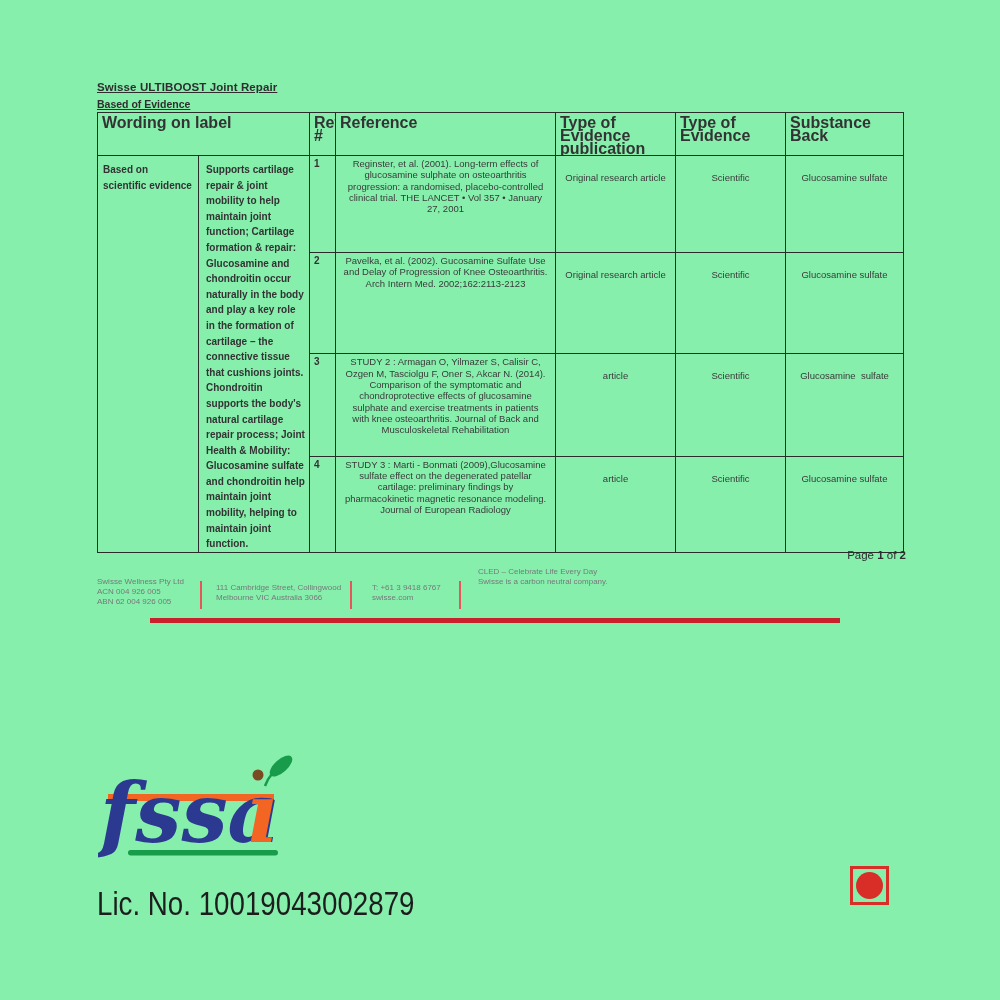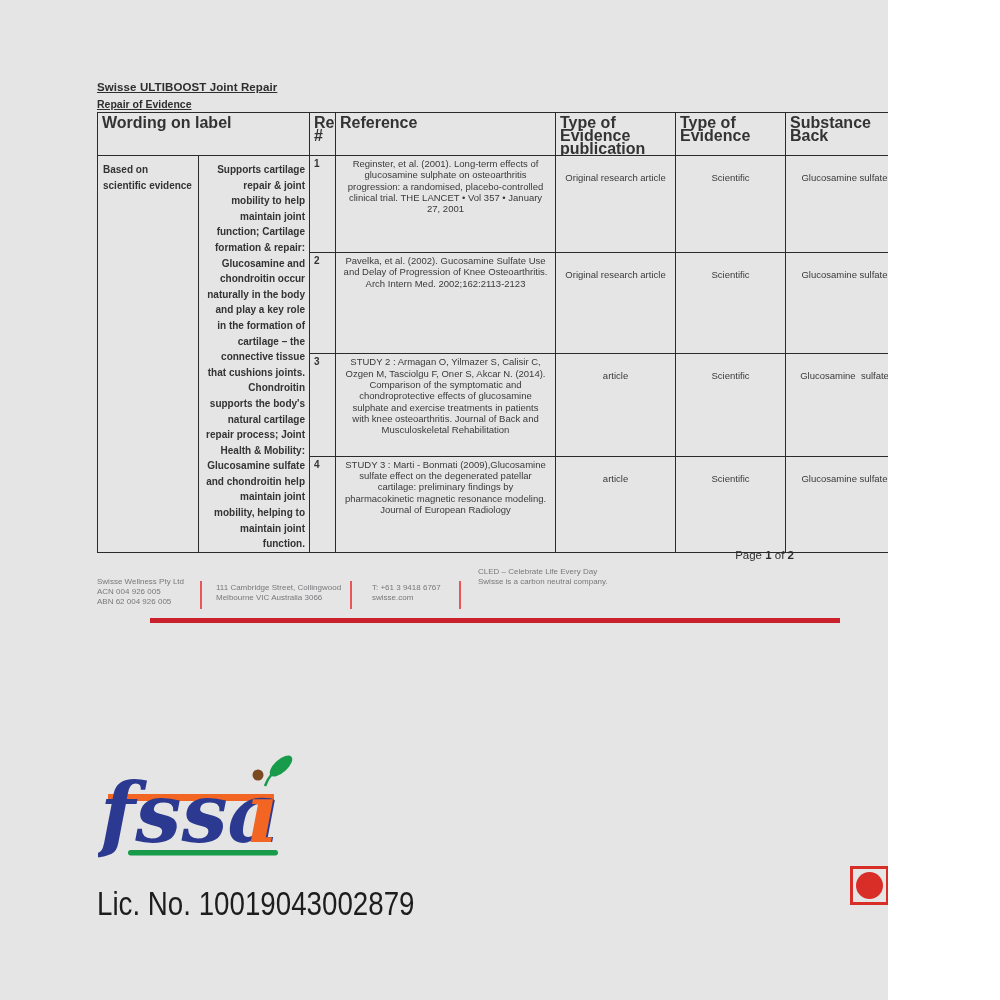--- a/index.html
+++ b/index.html
@@ -1,33 +1,33 @@
 <!DOCTYPE html>
 <html><head>
 <meta charset="utf-8">
 <style>
   html,body{margin:0;padding:0;background:#fff;}
-  #page{position:relative;width:888px;height:1000px;background:#e5e5e5;
+  #page{position:relative;width:1000px;height:1000px;background:#86efac;
         font-family:"Liberation Sans", sans-serif;color:#333;overflow:hidden;}
 
   
   .doc-title{position:absolute;left:97px;top:81px;font-size:11.5px;font-weight:bold;
              color:#2e2e2e;text-decoration:underline;letter-spacing:.1px;}
   .doc-subtitle{position:absolute;left:97px;top:98px;font-size:10.5px;font-weight:bold;
              color:#2e2e2e;text-decoration:underline;}
 
   
   table.evidence{position:absolute;left:97px;top:112px;width:806px;border-collapse:collapse;
              table-layout:fixed;}
   table.evidence td, table.evidence th{border:1px solid #2b2b2b;vertical-align:top;
              overflow:hidden;}
   table.evidence th{font-size:16px;font-weight:bold;text-align:left;color:#333;
              padding:3px 3px 0 4px;height:30px;line-height:13px;}
   td.cat{font-size:10px;font-weight:bold;color:#333;padding:6px 4px 0 5px;line-height:15.6px;margin-top:36px;}
-  td.wording{font-size:10px;font-weight:bold;color:#333;padding:6px 4px 0 7px;line-height:15.6px;text-align:right;}
+  td.wording{font-size:10px;font-weight:bold;color:#333;padding:6px 4px 0 7px;line-height:15.6px;}
   td.refnum{font-size:10px;font-weight:bold;color:#333;padding:2px 0 0 4px;}
   td.reference{font-size:9.5px;color:#3a3a3a;text-align:center;vertical-align:middle;
              line-height:11.3px;padding:2px 7px;margin-top:40px;}
   td.midcell{font-size:9.5px;color:#3a3a3a;text-align:center;vertical-align:middle;
              padding:16px 4px;white-space:pre-wrap;}
   tr.r1{height:92px;} tr.r2{height:96px;} tr.r3{height:97px;} tr.r4{height:91px;}
 
   
   .page-indicator{position:absolute;top:549px;right:94px;font-size:11.5px;color:#2e2e2e;}
   .page-indicator b{font-weight:bold;}
@@ -51,21 +51,21 @@
   .nonveg{position:absolute;left:850px;top:866px;width:33px;height:33px;
           border:3px solid #d92e27;display:flex;align-items:center;justify-content:center;}
   .nonveg-dot{width:27px;height:27px;border-radius:50%;background:#d92e27;}
 </style>
 </head>
 <body>
 
 <div id="page">
 
   <div class="doc-title">Swisse ULTIBOOST Joint Repair</div>
-  <div class="doc-subtitle">Repair of Evidence</div>
+  <div class="doc-subtitle">Based of Evidence</div>
 
   <table class="evidence">
     <colgroup>
       <col style="width:101px">
         <col style="width:111px">
         <col style="width:26px">
       <col style="width:220px">
         <col style="width:120px">
         <col style="width:110px">
         <col style="width:118px">

